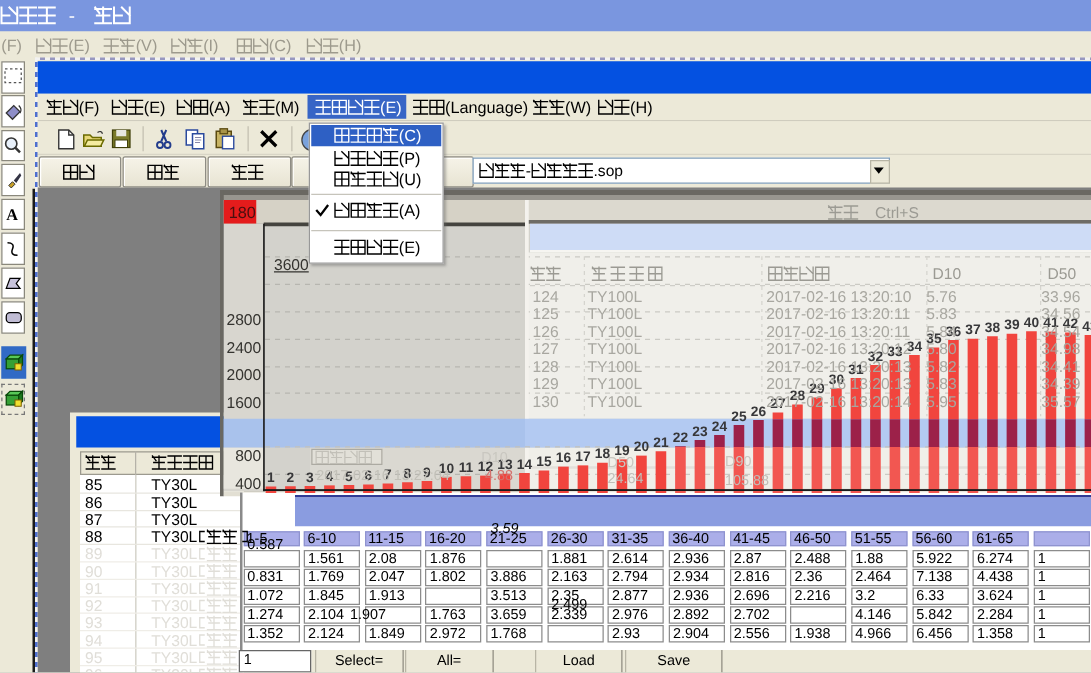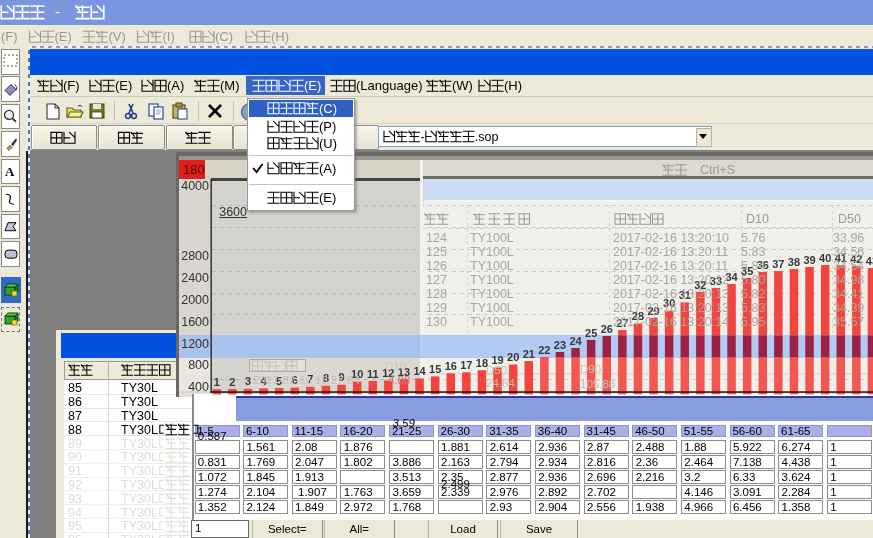--- a/index.html
+++ b/index.html
@@ -63,27 +63,25 @@
     <div style="position:absolute;left:420px;top:393px;width:453px;height:3.5px;background:#EFEEE8;"></div>
     <div style="position:absolute;left:420px;top:160px;width:453px;height:19px;background:#DCD9CF;"></div>
     <div style="position:absolute;left:420px;top:175.5px;width:453px;height:3.5px;background:#6E6C66;"></div>
     <div style="position:absolute;left:424px;top:179px;width:449px;height:20.5px;background:#CEDCF6;"></div>
     <div style="position:absolute;left:424px;top:199.5px;width:449px;height:2.5px;background:#F6F5F1;"></div>
     <div style="position:absolute;left:420px;top:202px;width:453px;height:133.4px;background:#F0EFEA;"></div>
     <div style="position:absolute;left:420px;top:357.6px;width:453px;height:33.7px;background:#F0EFE9;"></div>
     <div style="position:absolute;left:420px;top:373px;width:453px;height:2px;background:#E2E0DA;"></div>
     <div style="position:absolute;left:248px;top:357.6px;width:172px;height:33.7px;background:#DAD8D1;"></div>
     <div style="position:absolute;left:249px;top:358.5px;width:57px;height:13.5px;background:#E2E0D8;border:1px solid #ACAAA2;box-sizing:border-box;"></div>
-    <div style="position:absolute;left:0px;top:179.6px;font-size:12.5px;color:#34332F;white-space:pre;line-height:1;width:209px;text-align:right;z-index:3;">4000</div>
     <div style="position:absolute;left:0px;top:206.3px;font-size:12.5px;color:#34332F;white-space:pre;line-height:1;width:247px;text-align:right;z-index:3;text-decoration:underline;">3600</div>
     <div style="position:absolute;left:0px;top:250px;font-size:12.5px;color:#34332F;white-space:pre;line-height:1;width:209px;text-align:right;z-index:3;">2800</div>
     <div style="position:absolute;left:0px;top:271.7px;font-size:12.5px;color:#34332F;white-space:pre;line-height:1;width:209px;text-align:right;z-index:3;">2400</div>
     <div style="position:absolute;left:0px;top:293.8px;font-size:12.5px;color:#34332F;white-space:pre;line-height:1;width:209px;text-align:right;z-index:3;">2000</div>
     <div style="position:absolute;left:0px;top:315.5px;font-size:12.5px;color:#34332F;white-space:pre;line-height:1;width:209px;text-align:right;z-index:3;">1600</div>
-    <div style="position:absolute;left:0px;top:337.6px;font-size:12.5px;color:#34332F;white-space:pre;line-height:1;width:209px;text-align:right;z-index:3;">1200</div>
     <div style="position:absolute;left:0px;top:359.2px;font-size:12.5px;color:#34332F;white-space:pre;line-height:1;width:209px;text-align:right;z-index:3;">800</div>
     <div style="position:absolute;left:0px;top:380.9px;font-size:12.5px;color:#34332F;white-space:pre;line-height:1;width:209px;text-align:right;z-index:3;">400</div>
     <div style="position:absolute;left:212px;top:205.4px;width:208px;height:1px;background:repeating-linear-gradient(90deg,#B7B6B0 0 4px,transparent 4px 8px);"></div>
     <div style="position:absolute;left:420px;top:205.4px;width:453px;height:1px;background:repeating-linear-gradient(90deg,#CBCAC4 0 4px,transparent 4px 8px);"></div>
     <div style="position:absolute;left:212px;top:227px;width:208px;height:1px;background:repeating-linear-gradient(90deg,#B7B6B0 0 4px,transparent 4px 8px);"></div>
     <div style="position:absolute;left:420px;top:227px;width:453px;height:1px;background:repeating-linear-gradient(90deg,#CBCAC4 0 4px,transparent 4px 8px);"></div>
     <div style="position:absolute;left:212px;top:249.1px;width:208px;height:1px;background:repeating-linear-gradient(90deg,#B7B6B0 0 4px,transparent 4px 8px);"></div>
     <div style="position:absolute;left:420px;top:249.1px;width:453px;height:1px;background:repeating-linear-gradient(90deg,#CBCAC4 0 4px,transparent 4px 8px);"></div>
     <div style="position:absolute;left:212px;top:270.8px;width:208px;height:1px;background:repeating-linear-gradient(90deg,#B7B6B0 0 4px,transparent 4px 8px);"></div>
     <div style="position:absolute;left:420px;top:270.8px;width:453px;height:1px;background:repeating-linear-gradient(90deg,#CBCAC4 0 4px,transparent 4px 8px);"></div>
@@ -116,21 +114,21 @@
     <div style="position:absolute;left:343.25px;top:425.8px;font-size:11.5px;color:#000;white-space:pre;line-height:1;">16-20</div>
     <div style="position:absolute;left:389.09999999999997px;top:424.5px;width:45px;height:12.8px;background:#ABAEE9;border:1px solid #8F93CF;box-sizing:border-box;"></div>
     <div style="position:absolute;left:391.9px;top:425.8px;font-size:11.5px;color:#000;white-space:pre;line-height:1;">21-25</div>
     <div style="position:absolute;left:437.75px;top:424.5px;width:45px;height:12.8px;background:#ABAEE9;border:1px solid #8F93CF;box-sizing:border-box;"></div>
     <div style="position:absolute;left:440.55px;top:425.8px;font-size:11.5px;color:#000;white-space:pre;line-height:1;">26-30</div>
     <div style="position:absolute;left:486.4px;top:424.5px;width:45px;height:12.8px;background:#ABAEE9;border:1px solid #8F93CF;box-sizing:border-box;"></div>
     <div style="position:absolute;left:489.2px;top:425.8px;font-size:11.5px;color:#000;white-space:pre;line-height:1;">31-35</div>
     <div style="position:absolute;left:535.0500000000001px;top:424.5px;width:45px;height:12.8px;background:#ABAEE9;border:1px solid #8F93CF;box-sizing:border-box;"></div>
     <div style="position:absolute;left:537.85px;top:425.8px;font-size:11.5px;color:#000;white-space:pre;line-height:1;">36-40</div>
     <div style="position:absolute;left:583.7px;top:424.5px;width:45px;height:12.8px;background:#ABAEE9;border:1px solid #8F93CF;box-sizing:border-box;"></div>
-    <div style="position:absolute;left:586.5px;top:425.8px;font-size:11.5px;color:#000;white-space:pre;line-height:1;">31-45</div>
+    <div style="position:absolute;left:586.5px;top:425.8px;font-size:11.5px;color:#000;white-space:pre;line-height:1;">41-45</div>
     <div style="position:absolute;left:632.35px;top:424.5px;width:45px;height:12.8px;background:#ABAEE9;border:1px solid #8F93CF;box-sizing:border-box;"></div>
     <div style="position:absolute;left:635.15px;top:425.8px;font-size:11.5px;color:#000;white-space:pre;line-height:1;">46-50</div>
     <div style="position:absolute;left:681.0px;top:424.5px;width:45px;height:12.8px;background:#ABAEE9;border:1px solid #8F93CF;box-sizing:border-box;"></div>
     <div style="position:absolute;left:683.8px;top:425.8px;font-size:11.5px;color:#000;white-space:pre;line-height:1;">51-55</div>
     <div style="position:absolute;left:729.6500000000001px;top:424.5px;width:45px;height:12.8px;background:#ABAEE9;border:1px solid #8F93CF;box-sizing:border-box;"></div>
     <div style="position:absolute;left:732.45px;top:425.8px;font-size:11.5px;color:#000;white-space:pre;line-height:1;">56-60</div>
     <div style="position:absolute;left:778.3px;top:424.5px;width:45px;height:12.8px;background:#ABAEE9;border:1px solid #8F93CF;box-sizing:border-box;"></div>
     <div style="position:absolute;left:781.0999999999999px;top:425.8px;font-size:11.5px;color:#000;white-space:pre;line-height:1;">61-65</div>
     <div style="position:absolute;left:826.95px;top:424.5px;width:45px;height:12.8px;background:#ABAEE9;border:1px solid #8F93CF;box-sizing:border-box;"></div>
     <div style="position:absolute;left:829.75px;top:425.8px;font-size:11.5px;color:#000;white-space:pre;line-height:1;margin-top:44px;">66-70</div>
@@ -216,39 +214,39 @@
     <div style="position:absolute;left:732.95px;top:471.8px;font-size:11.5px;color:#000;white-space:pre;line-height:1;">6.33</div>
     <div style="position:absolute;left:778.3px;top:470.3px;width:45px;height:13.4px;background:#FFFFFF;border:1px solid #8C8C8C;box-sizing:border-box;"></div>
     <div style="position:absolute;left:781.5999999999999px;top:471.8px;font-size:11.5px;color:#000;white-space:pre;line-height:1;">3.624</div>
     <div style="position:absolute;left:826.95px;top:470.3px;width:45px;height:13.4px;background:#FFFFFF;border:1px solid #8C8C8C;box-sizing:border-box;"></div>
     <div style="position:absolute;left:830.25px;top:471.8px;font-size:11.5px;color:#000;white-space:pre;line-height:1;">1</div>
     <div style="position:absolute;left:194.5px;top:485.35px;width:45px;height:13.4px;background:#FFFFFF;border:1px solid #8C8C8C;box-sizing:border-box;"></div>
     <div style="position:absolute;left:197.8px;top:486.85px;font-size:11.5px;color:#000;white-space:pre;line-height:1;">1.274</div>
     <div style="position:absolute;left:243.15px;top:485.35px;width:45px;height:13.4px;background:#FFFFFF;border:1px solid #8C8C8C;box-sizing:border-box;"></div>
     <div style="position:absolute;left:246.45000000000002px;top:486.85px;font-size:11.5px;color:#000;white-space:pre;line-height:1;">2.104</div>
     <div style="position:absolute;left:291.8px;top:485.35px;width:45px;height:13.4px;background:#FFFFFF;border:1px solid #8C8C8C;box-sizing:border-box;"></div>
-    <div style="position:absolute;left:298px;top:486.85px;font-size:11.5px;color:#000;white-space:pre;line-height:1;">1.907</div>
+    <div style="position:absolute;left:280px;top:486.85px;font-size:11.5px;color:#000;white-space:pre;line-height:1;">1.907</div>
     <div style="position:absolute;left:340.45px;top:485.35px;width:45px;height:13.4px;background:#FFFFFF;border:1px solid #8C8C8C;box-sizing:border-box;"></div>
     <div style="position:absolute;left:343.75px;top:486.85px;font-size:11.5px;color:#000;white-space:pre;line-height:1;">1.763</div>
     <div style="position:absolute;left:389.09999999999997px;top:485.35px;width:45px;height:13.4px;background:#FFFFFF;border:1px solid #8C8C8C;box-sizing:border-box;"></div>
     <div style="position:absolute;left:392.4px;top:486.85px;font-size:11.5px;color:#000;white-space:pre;line-height:1;">3.659</div>
     <div style="position:absolute;left:437.75px;top:485.35px;width:45px;height:13.4px;background:#FFFFFF;border:1px solid #8C8C8C;box-sizing:border-box;"></div>
     <div style="position:absolute;left:441.05px;top:486.85px;font-size:11.5px;color:#000;white-space:pre;line-height:1;">2.339</div>
     <div style="position:absolute;left:486.4px;top:485.35px;width:45px;height:13.4px;background:#FFFFFF;border:1px solid #8C8C8C;box-sizing:border-box;"></div>
     <div style="position:absolute;left:489.7px;top:486.85px;font-size:11.5px;color:#000;white-space:pre;line-height:1;">2.976</div>
     <div style="position:absolute;left:535.0500000000001px;top:485.35px;width:45px;height:13.4px;background:#FFFFFF;border:1px solid #8C8C8C;box-sizing:border-box;"></div>
     <div style="position:absolute;left:538.35px;top:486.85px;font-size:11.5px;color:#000;white-space:pre;line-height:1;">2.892</div>
     <div style="position:absolute;left:583.7px;top:485.35px;width:45px;height:13.4px;background:#FFFFFF;border:1px solid #8C8C8C;box-sizing:border-box;"></div>
     <div style="position:absolute;left:587.0px;top:486.85px;font-size:11.5px;color:#000;white-space:pre;line-height:1;">2.702</div>
     <div style="position:absolute;left:632.35px;top:485.35px;width:45px;height:13.4px;background:#FFFFFF;border:1px solid #8C8C8C;box-sizing:border-box;"></div>
     <div style="position:absolute;left:635.65px;top:486.85px;font-size:11.5px;color:#000;white-space:pre;line-height:1;margin-top:36px;">2.068</div>
     <div style="position:absolute;left:681.0px;top:485.35px;width:45px;height:13.4px;background:#FFFFFF;border:1px solid #8C8C8C;box-sizing:border-box;"></div>
     <div style="position:absolute;left:684.3px;top:486.85px;font-size:11.5px;color:#000;white-space:pre;line-height:1;">4.146</div>
     <div style="position:absolute;left:729.6500000000001px;top:485.35px;width:45px;height:13.4px;background:#FFFFFF;border:1px solid #8C8C8C;box-sizing:border-box;"></div>
-    <div style="position:absolute;left:732.95px;top:486.85px;font-size:11.5px;color:#000;white-space:pre;line-height:1;">3.091</div>
+    <div style="position:absolute;left:732.95px;top:486.85px;font-size:11.5px;color:#000;white-space:pre;line-height:1;">5.842</div>
     <div style="position:absolute;left:778.3px;top:485.35px;width:45px;height:13.4px;background:#FFFFFF;border:1px solid #8C8C8C;box-sizing:border-box;"></div>
     <div style="position:absolute;left:781.5999999999999px;top:486.85px;font-size:11.5px;color:#000;white-space:pre;line-height:1;">2.284</div>
     <div style="position:absolute;left:826.95px;top:485.35px;width:45px;height:13.4px;background:#FFFFFF;border:1px solid #8C8C8C;box-sizing:border-box;"></div>
     <div style="position:absolute;left:830.25px;top:486.85px;font-size:11.5px;color:#000;white-space:pre;line-height:1;">1</div>
     <div style="position:absolute;left:194.5px;top:500.4px;width:45px;height:13.4px;background:#FFFFFF;border:1px solid #8C8C8C;box-sizing:border-box;"></div>
     <div style="position:absolute;left:197.8px;top:501.9px;font-size:11.5px;color:#000;white-space:pre;line-height:1;">1.352</div>
     <div style="position:absolute;left:243.15px;top:500.4px;width:45px;height:13.4px;background:#FFFFFF;border:1px solid #8C8C8C;box-sizing:border-box;"></div>
     <div style="position:absolute;left:246.45000000000002px;top:501.9px;font-size:11.5px;color:#000;white-space:pre;line-height:1;">2.124</div>
     <div style="position:absolute;left:291.8px;top:500.4px;width:45px;height:13.4px;background:#FFFFFF;border:1px solid #8C8C8C;box-sizing:border-box;"></div>
     <div style="position:absolute;left:295.1px;top:501.9px;font-size:11.5px;color:#000;white-space:pre;line-height:1;">1.849</div>

